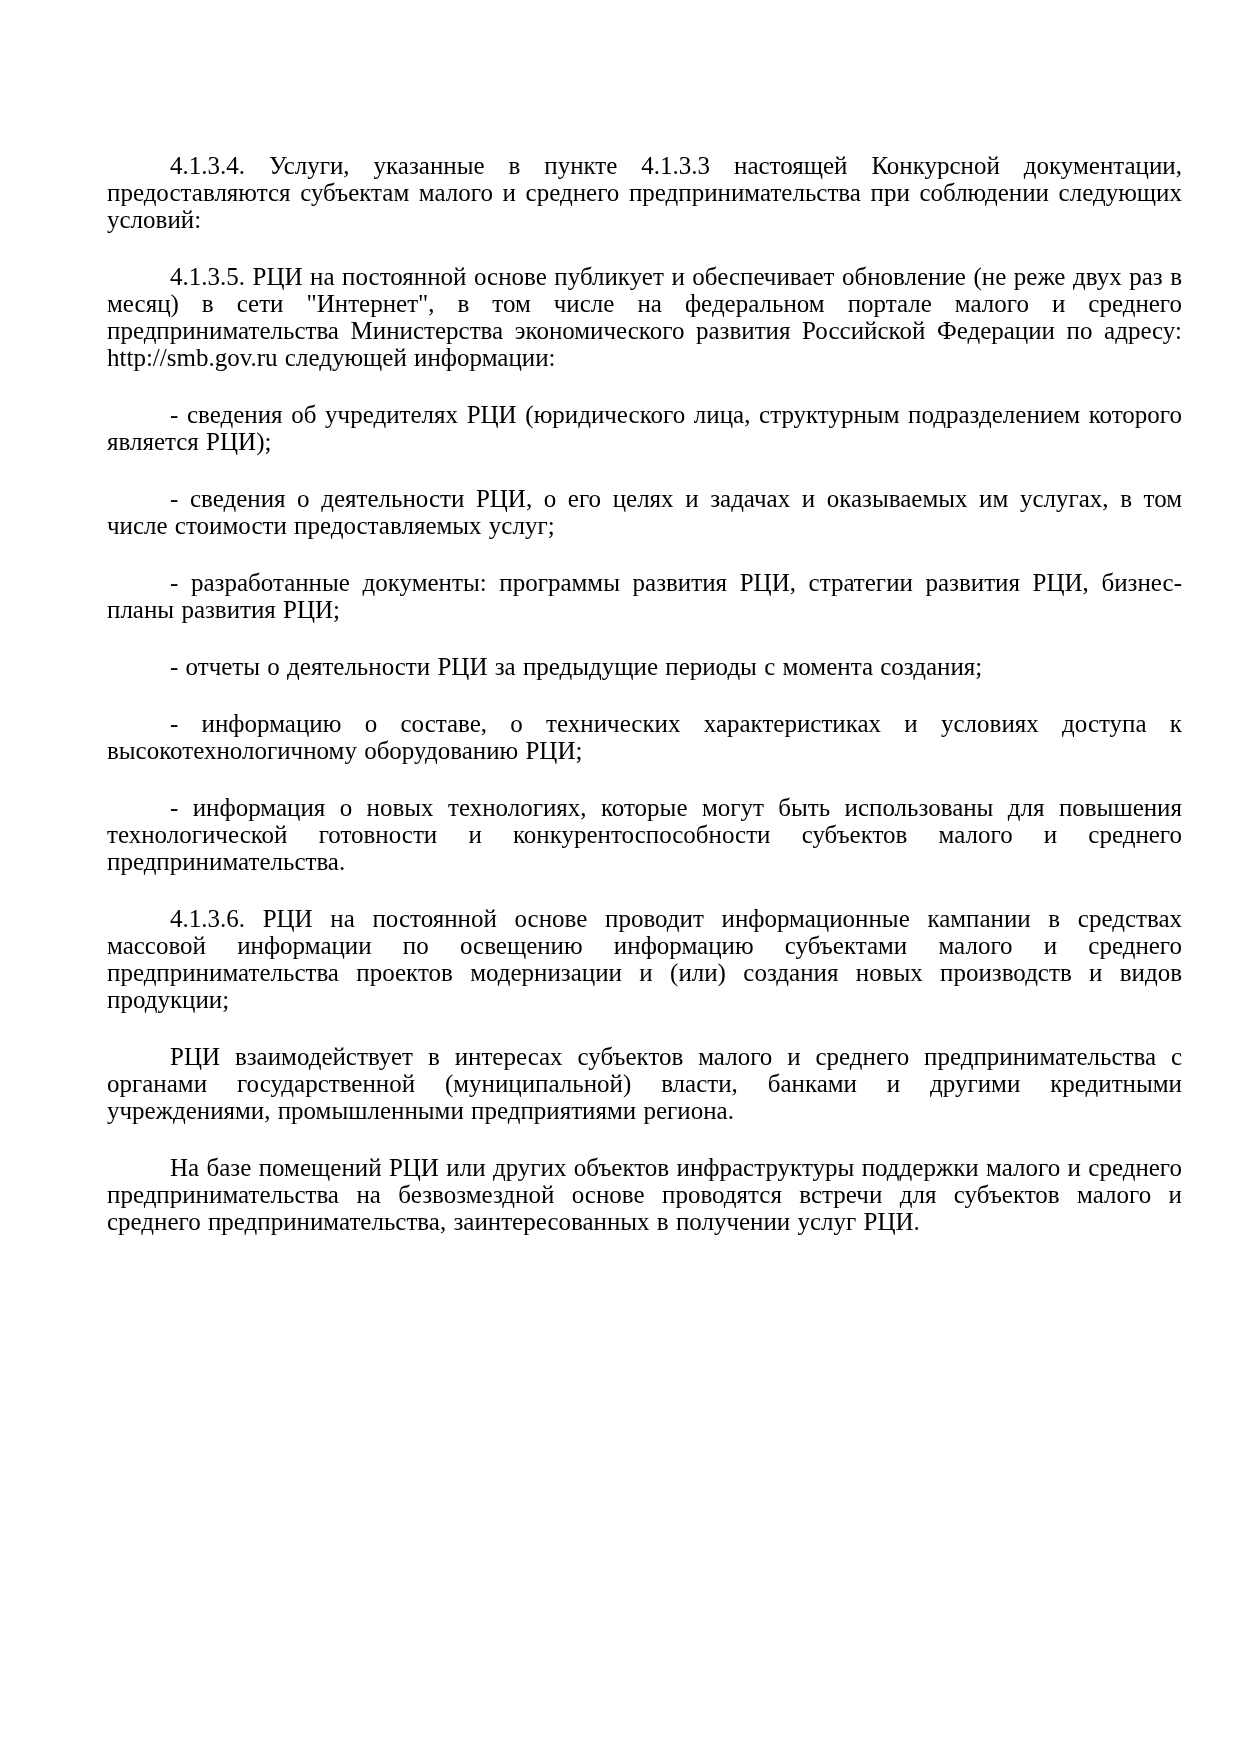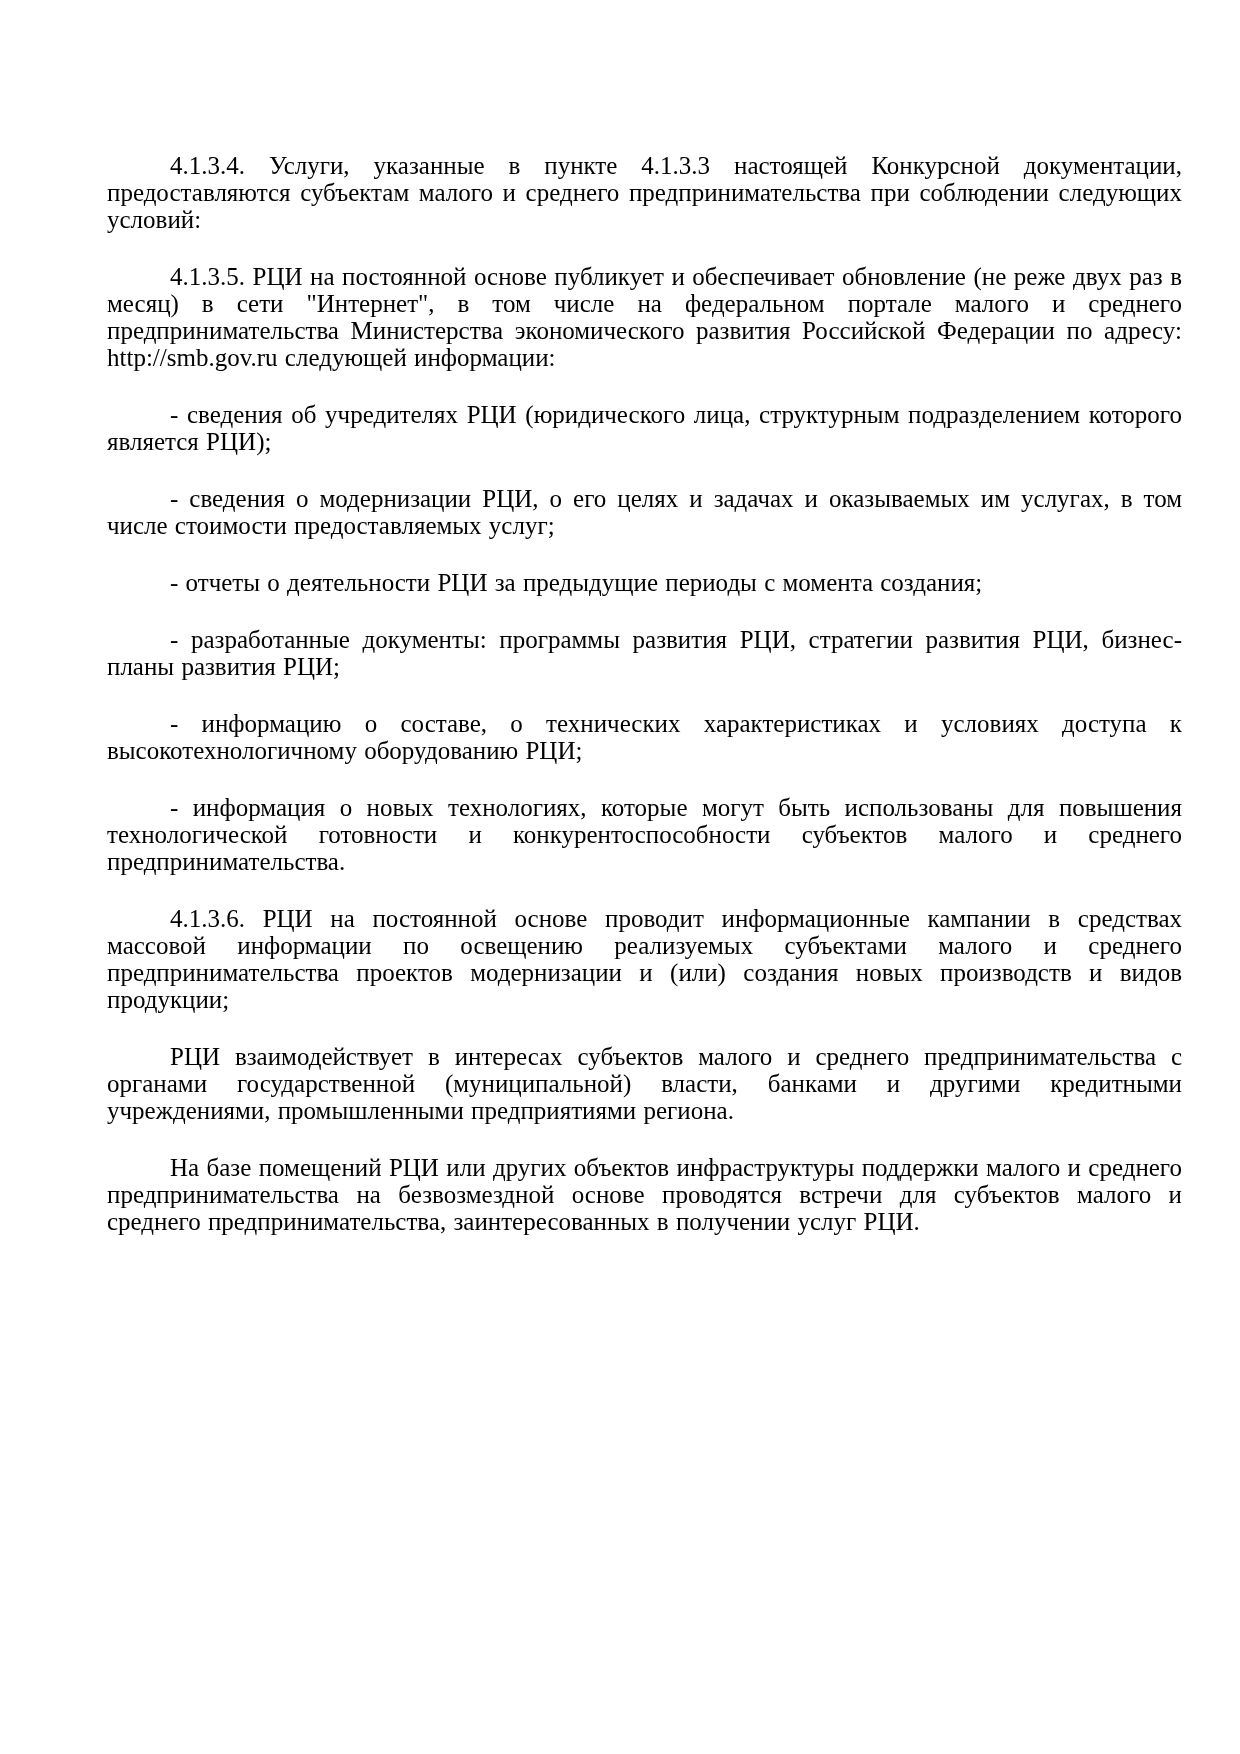--- a/index.html
+++ b/index.html
@@ -35,22 +35,22 @@
 </style>
 </head>
 <body>
 
 <div class="page" style="background: rgb(255, 255, 255); color: rgb(0, 0, 0);">
   <div class="doc-body" id="doc-body">
 
   <p class="para">4.1.3.4. Услуги, указанные в пункте 4.1.3.3 настоящей Конкурсной документации, предоставляются субъектам малого и среднего предпринимательства при соблюдении следующих условий:</p>
       <p class="para">4.1.3.5. РЦИ на постоянной основе публикует и обеспечивает обновление (не реже двух раз в месяц) в сети "Интернет", в том числе на федеральном портале малого и среднего предпринимательства Министерства экономического развития Российской Федерации по адресу: http://smb.gov.ru следующей информации:</p>
       <p class="para">- сведения об учредителях РЦИ (юридического лица, структурным подразделением которого является РЦИ);</p>
-      <p class="para">- сведения о модернизации РЦИ, о его целях и задачах и оказываемых им услугах, в том числе стоимости предоставляемых услуг;</p>
+      <p class="para">- сведения о деятельности РЦИ, о его целях и задачах и оказываемых им услугах, в том числе стоимости предоставляемых услуг;</p>
+      <p class="para">- разработанные документы: программы развития РЦИ, стратегии развития РЦИ, бизнес-планы развития РЦИ;</p>
       <p class="para">- отчеты о деятельности РЦИ за предыдущие периоды с момента создания;</p>
-      <p class="para">- разработанные документы: программы развития РЦИ, стратегии развития РЦИ, бизнес-планы развития РЦИ;</p>
       <p class="para">- информацию о составе, о технических характеристиках и условиях доступа к высокотехнологичному оборудованию РЦИ;</p>
       <p class="para">- информация о новых технологиях, которые могут быть использованы для повышения технологической готовности и конкурентоспособности субъектов малого и среднего предпринимательства.</p>
-      <p class="para">4.1.3.6. РЦИ на постоянной основе проводит информационные кампании в средствах массовой информации по освещению реализуемых субъектами малого и среднего предпринимательства проектов модернизации и (или) создания новых производств и видов продукции;</p>
+      <p class="para">4.1.3.6. РЦИ на постоянной основе проводит информационные кампании в средствах массовой информации по освещению информацию субъектами малого и среднего предпринимательства проектов модернизации и (или) создания новых производств и видов продукции;</p>
       <p class="para">РЦИ взаимодействует в интересах субъектов малого и среднего предпринимательства с органами государственной (муниципальной) власти, банками и другими кредитными учреждениями, промышленными предприятиями региона.</p>
       <p class="para">На базе помещений РЦИ или других объектов инфраструктуры поддержки малого и среднего предпринимательства на безвозмездной основе проводятся встречи для субъектов малого и среднего предпринимательства, заинтересованных в получении услуг РЦИ.</p>
     </div>
 </div>
 
 </body></html>

